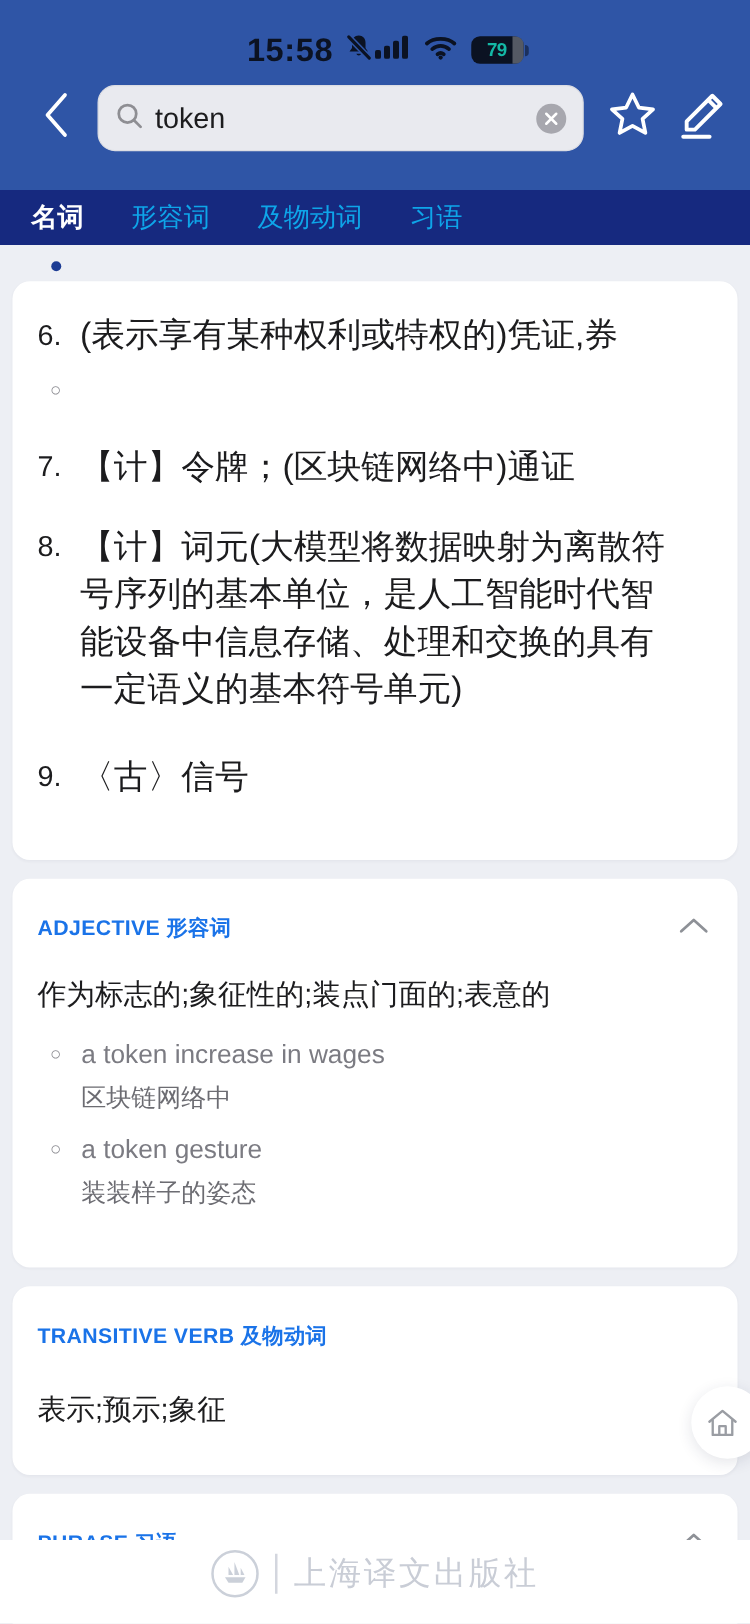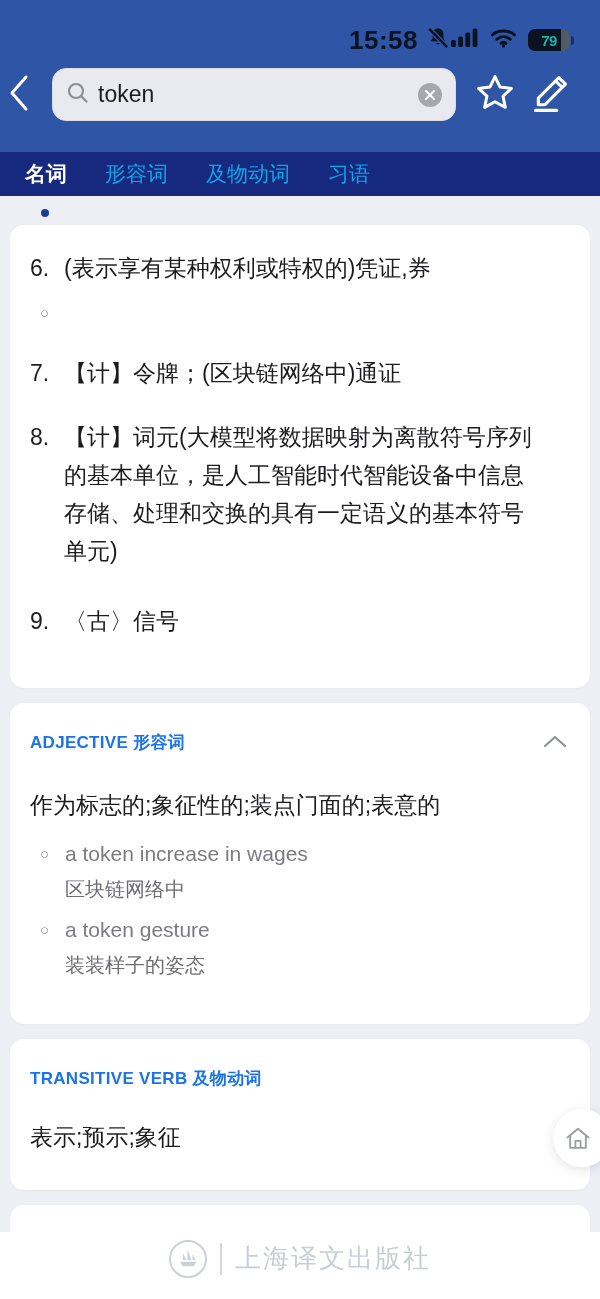--- a/index.html
+++ b/index.html
@@ -6,34 +6,34 @@
   html,body { background:#d8dadf; }
   .screen {
     position:relative; width:600px; height:1299px; margin:0 auto;
     background:#edeff4; overflow:hidden;
     font-family:"Liberation Sans","DejaVu Sans",sans-serif;
     -webkit-font-smoothing:antialiased;
   }
   
   .appbar { background:#2f55a6; height:152px; }
   .status-row {
-    display:flex; justify-content:flex-end; align-items:center;
+    display:flex; justify-content:center; align-items:center;
     padding:22px 26px 0 46px; height:58px;
   }
   .status-left { display:flex; align-items:center; gap:7px; }
   .time { font-size:26px; font-weight:700; color:#0b1222; letter-spacing:0.5px; }
   .status-right { display:flex; align-items:center; gap:11px; }
   .battery { position:relative; width:42px; height:22px; border-radius:7px;
     background:#0b1222; display:flex; align-items:center; justify-content:center; overflow:hidden; }
   .battery .pct { color:#14b8a6; font-size:15px; font-weight:700; position:relative; z-index:2; letter-spacing:-0.5px;}
   .battery .rest { position:absolute; right:0; top:0; bottom:0; width:9px; background:rgba(255,255,255,0.30); }
   .battery-nub { width:3px; height:9px; border-radius:0 3px 3px 0; background:rgba(11,18,34,0.55); margin-left:1px; }
   .batt-wrap { display:flex; align-items:center; }
   
-  .search-row { display:flex; align-items:center; padding:10px 24px 0 2px; }
+  .search-row { display:flex; align-items:center; padding:10px 24px 0 28px; }
   .back-btn { width:34px; height:44px; display:flex; align-items:center; justify-content:center; flex:none; }
   .search-box {
     flex:1; height:53px; margin:0 16px; background:#e9eaef; border-radius:14px;
     display:flex; align-items:center; padding:0 13px; gap:9px; border:1px solid #dcdde3;
   }
   .search-input { flex:1; border:0; outline:0; background:transparent;
     font-size:23px; color:#1c1c1e; font-family:inherit; min-width:0; }
   .clear-btn { width:24px; height:24px; border-radius:50%; background:#a7a7ae;
     display:flex; align-items:center; justify-content:center; flex:none; }
   .icon-btn { width:46px; height:46px; display:flex; align-items:center; justify-content:center; flex:none; }
@@ -45,21 +45,21 @@
   
   .content { padding:0 10px; }
   .stray-dot { width:8px; height:8px; border-radius:50%; background:#1d3c94; margin:13px 0 8px 31px; }
   .card { background:#ffffff; border-radius:14px; padding:14px 20px 30px 20px; margin-bottom:15px;
           box-shadow:0 1px 2px rgba(40,50,80,0.04); }
   .card-head { display:flex; justify-content:space-between; align-items:center; padding:14px 2px 2px 0; }
   .card-head-label { font-size:17px; font-weight:700; color:#1a73e8; letter-spacing:0.3px; }
   .def { display:flex; margin-top:26px; }
   .def:first-child { margin-top:10px; }
   .def-num { width:34px; flex:none; font-size:23px; color:#1c1c1e; line-height:38px; }
-  .def-text { width:482px; font-size:23px; color:#1c1c1e; line-height:38px; }
+  .def-text { width:482px; font-size:27px; color:#1c1c1e; line-height:38px; }
   .def-single { font-size:23px; color:#1c1c1e; line-height:38px; margin-top:26px; }
   .ex { display:flex; margin-top:10px; padding-left:10px; }
   .ex-bullet { width:25px; flex:none; font-size:15px; color:#8d8d93; line-height:30px; padding-top:1px; }
   .ex-en { font-size:21px; color:#7b7b82; line-height:31px; }
   .ex-zh { font-size:20px; color:#6c6c72; line-height:30px; margin-top:5px; }
   
   .home-fab {
     position:absolute; top:1109px; right:-11px; width:58px; height:58px; border-radius:50%;
     background:#ffffff; box-shadow:0 3px 12px rgba(30,40,70,0.12);
     display:flex; align-items:center; justify-content:center; z-index:6;
@@ -197,21 +197,21 @@
 
     <div class="card">
       <div class="card-head">
         <span class="card-head-label">ADJECTIVE 形容词</span>
         <span>
           <svg width="26" height="14" viewBox="0 0 26 14" fill="none">
             <path d="M3 12 L13 3 L23 12" stroke="#8e9197" stroke-width="2.2" stroke-linecap="round" stroke-linejoin="round"></path>
           </svg>
         </span>
       </div>
-      <div class="def-single" style="margin-top:30px;">作为标志的;象征性的;装点门面的;表意的</div>
+      <div class="def-single" style="margin-top:20px;">作为标志的;象征性的;装点门面的;表意的</div>
       <div class="ex" style="margin-top:14px;">
         <span class="ex-bullet">○</span>
         <span>
           <div class="ex-en">a token increase in wages</div>
           <div class="ex-zh">区块链网络中</div>
         </span>
       </div>
       <div class="ex">
         <span class="ex-bullet">○</span>
         <span>

